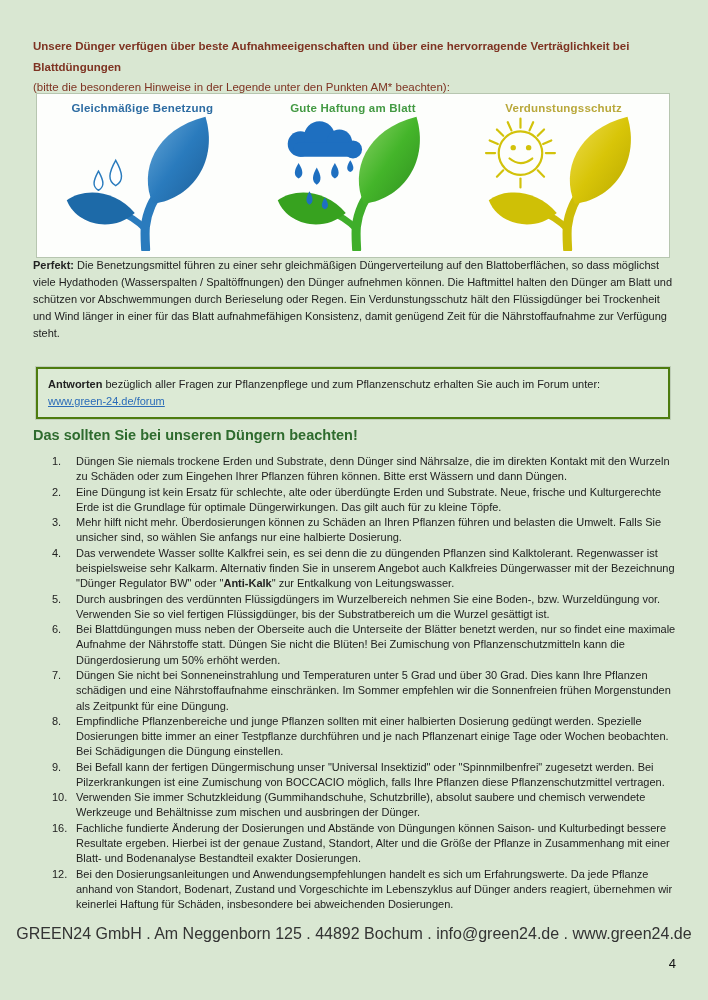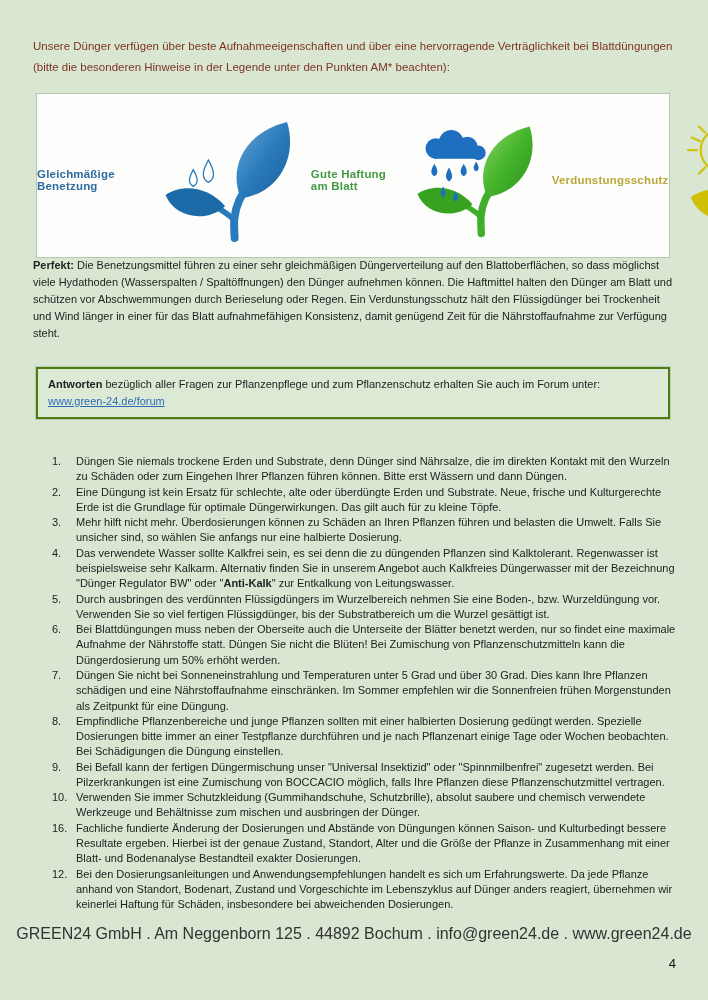--- a/index.html
+++ b/index.html
@@ -1,22 +1,22 @@
 <!DOCTYPE html>
 <html><head>
 <meta charset="utf-8">
 <style>
   html,body{margin:0;padding:0;background:#eef2ea;}
   .page{position:relative;width:708px;height:1000px;background:#d9e7d2;
         font-family:"Liberation Sans",sans-serif;color:#222;overflow:hidden;}
   .hdr{position:absolute;left:33px;top:36px;width:648px;font-size:11.5px;line-height:1.8;}
-  .hdr .l1{font-weight:normal;}
+  .hdr .l1{font-weight:bold;}
   .figpanel{position:absolute;left:36px;top:93px;width:632px;height:163px;
             background:#fdfefc;border:1px solid #b7c6b0;display:flex;}
-  .fig{flex:1;display:flex;align-items:center;padding-top:8px;}
+  .fig{flex:1;display:flex;flex-direction:column;align-items:center;padding-top:8px;}
   .fig .t{font-size:11.5px;font-weight:bold;letter-spacing:.2px;}
   .fig svg{margin-top:1px;}
   .para{position:absolute;left:33px;top:257px;width:648px;font-size:11px;line-height:1.55;}
   .forumbox{position:absolute;left:36px;top:367px;width:610px;background:#dcead5;
             border:2px solid #4d7c0f;outline:1px solid #bfcdb8;padding:7px 10px;
             font-size:11px;line-height:1.55;}
   .forumbox a{color:#2b6cb8;font-weight:normal;text-decoration:underline;cursor:pointer;}
   .h2{position:absolute;left:33px;top:427px;font-size:14.5px;font-weight:bold;color:#2e6b2e;}
   .list{position:absolute;left:36px;top:454px;width:642px;font-size:11px;line-height:1.39;}
   .row{display:flex;}
@@ -126,20 +126,21 @@
 
   <div class="para">
     <b>Perfekt:</b><span> Die Benetzungsmittel führen zu einer sehr gleichmäßigen Düngerverteilung auf den Blattoberflächen, so dass möglichst viele Hydathoden (Wasserspalten / Spaltöffnungen) den Dünger aufnehmen können. Die Haftmittel halten den Dünger am Blatt und schützen vor Abschwemmungen durch Berieselung oder Regen. Ein Verdunstungsschutz hält den Flüssigdünger bei Trockenheit und Wind länger in einer für das Blatt aufnahmefähigen Konsistenz, damit genügend Zeit für die Nährstoffaufnahme zur Verfügung steht.</span>
   </div>
 
   <div class="forumbox">
     <b>Antworten</b><span> bezüglich aller Fragen zur Pflanzenpflege und zum Pflanzenschutz erhalten Sie auch im Forum unter:</span><br>
     <a>www.green-24.de/forum</a>
   </div>
 
+  <div class="h2" style="color: rgb(46, 107, 46);">Das sollten Sie bei unseren Düngern beachten!</div>
 
   <div class="list">
       <div class="row">
         <div class="num">1.</div>
         <div class="txt"><span>Düngen Sie niemals trockene Erden und Substrate, denn Dünger sind Nährsalze, die im direkten Kontakt mit den Wurzeln zu Schäden oder zum Eingehen Ihrer Pflanzen führen können. Bitte erst Wässern und dann Düngen.</span></div>
       </div>
       <div class="row">
         <div class="num">2.</div>
         <div class="txt"><span>Eine Düngung ist kein Ersatz für schlechte, alte oder überdüngte Erden und Substrate. Neue, frische und Kulturgerechte Erde ist die Grundlage für optimale Düngerwirkungen. Das gilt auch für zu kleine Töpfe.</span></div>
       </div>

